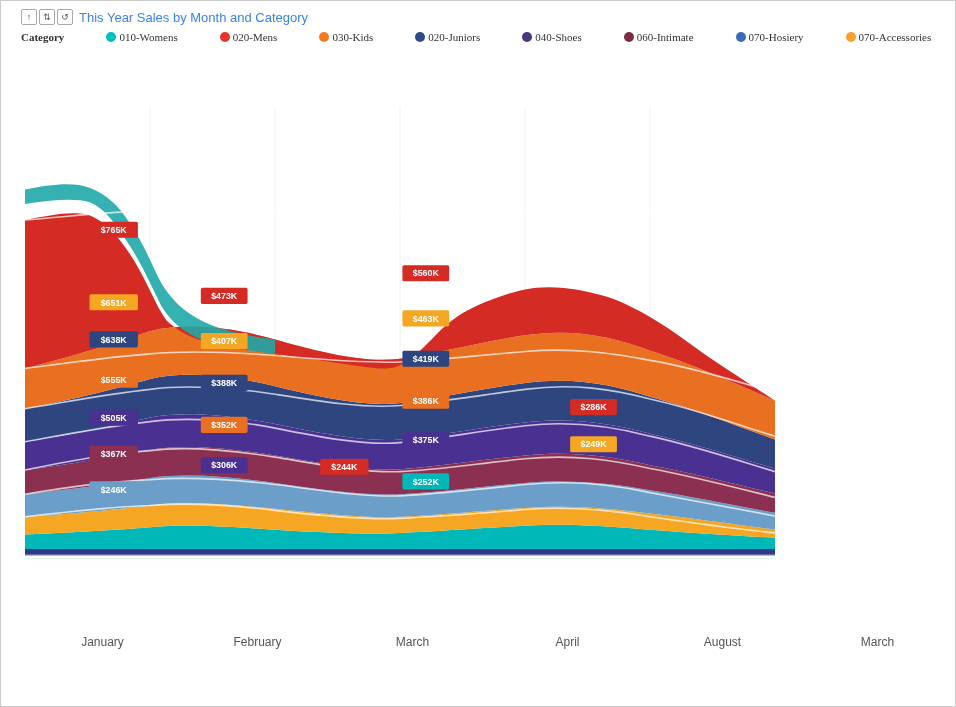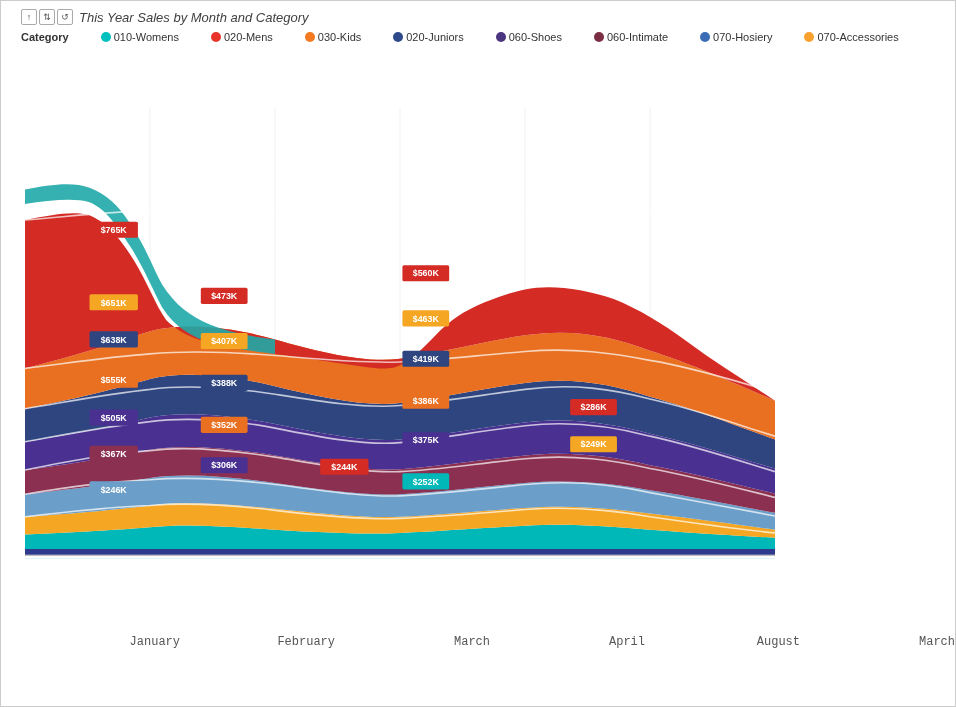--- a/index.html
+++ b/index.html
@@ -36,32 +36,33 @@
       border-radius: 2px;
       display: flex;
       align-items: center;
       justify-content: center;
       font-size: 9px;
       color: #555;
       cursor: pointer;
     }
     .chart-title {
       font-size: 13px;
-      color: #404040;
+      color: #3b82f6;
       font-weight: 400;
-      font-style: italic;
     }
     .legend {
       display: flex;
       align-items: center;
+      gap: 10px;
       font-size: 11px;
       color: #333;
       margin-bottom: 8px;
       flex-wrap: wrap;
       padding-left: 4px;
+      font-family: Liberation Serif, serif;
     }
     .legend-label {
       font-weight: 600;
       font-size: 11px;
     }
     .legend-item {
       display: flex;
       align-items: center;
       gap: 3px;
       padding-left: 32px;
@@ -85,23 +86,22 @@
     .x-axis {
       display: flex;
       justify-content: space-between;
       padding: 4px 0 0 0;
       font-size: 12px;
       color: #555;
       width: 930px;
       margin-left: 8px;
     }
     .x-label {
-      text-align: right;
+      text-align: center;
       flex: 1;
-      font-family: Liberation Mono, monospace;
     }
     .data-label {
       font-size: 11px;
       font-weight: 600;
       fill: white;
     }
   </style>
 </head>
 <body>
 
@@ -128,21 +128,21 @@
     <div class="legend-item">
       <div class="legend-dot" style="background:#F47920;"></div>
       <span>030-Kids</span>
     </div>
     <div class="legend-item">
       <div class="legend-dot" style="background:#2E4A8B;"></div>
       <span>020-Juniors</span>
     </div>
     <div class="legend-item">
       <div class="legend-dot" style="background:#4A3580;"></div>
-      <span>060-Shoes</span>
+      <span>040-Shoes</span>
     </div>
     <div class="legend-item">
       <div class="legend-dot" style="background:#7B2D42;"></div>
       <span>060-Intimate</span>
     </div>
     <div class="legend-item">
       <div class="legend-dot" style="background:#3A6DB5;"></div>
       <span>070-Hosiery</span>
     </div>
     <div class="legend-item">

